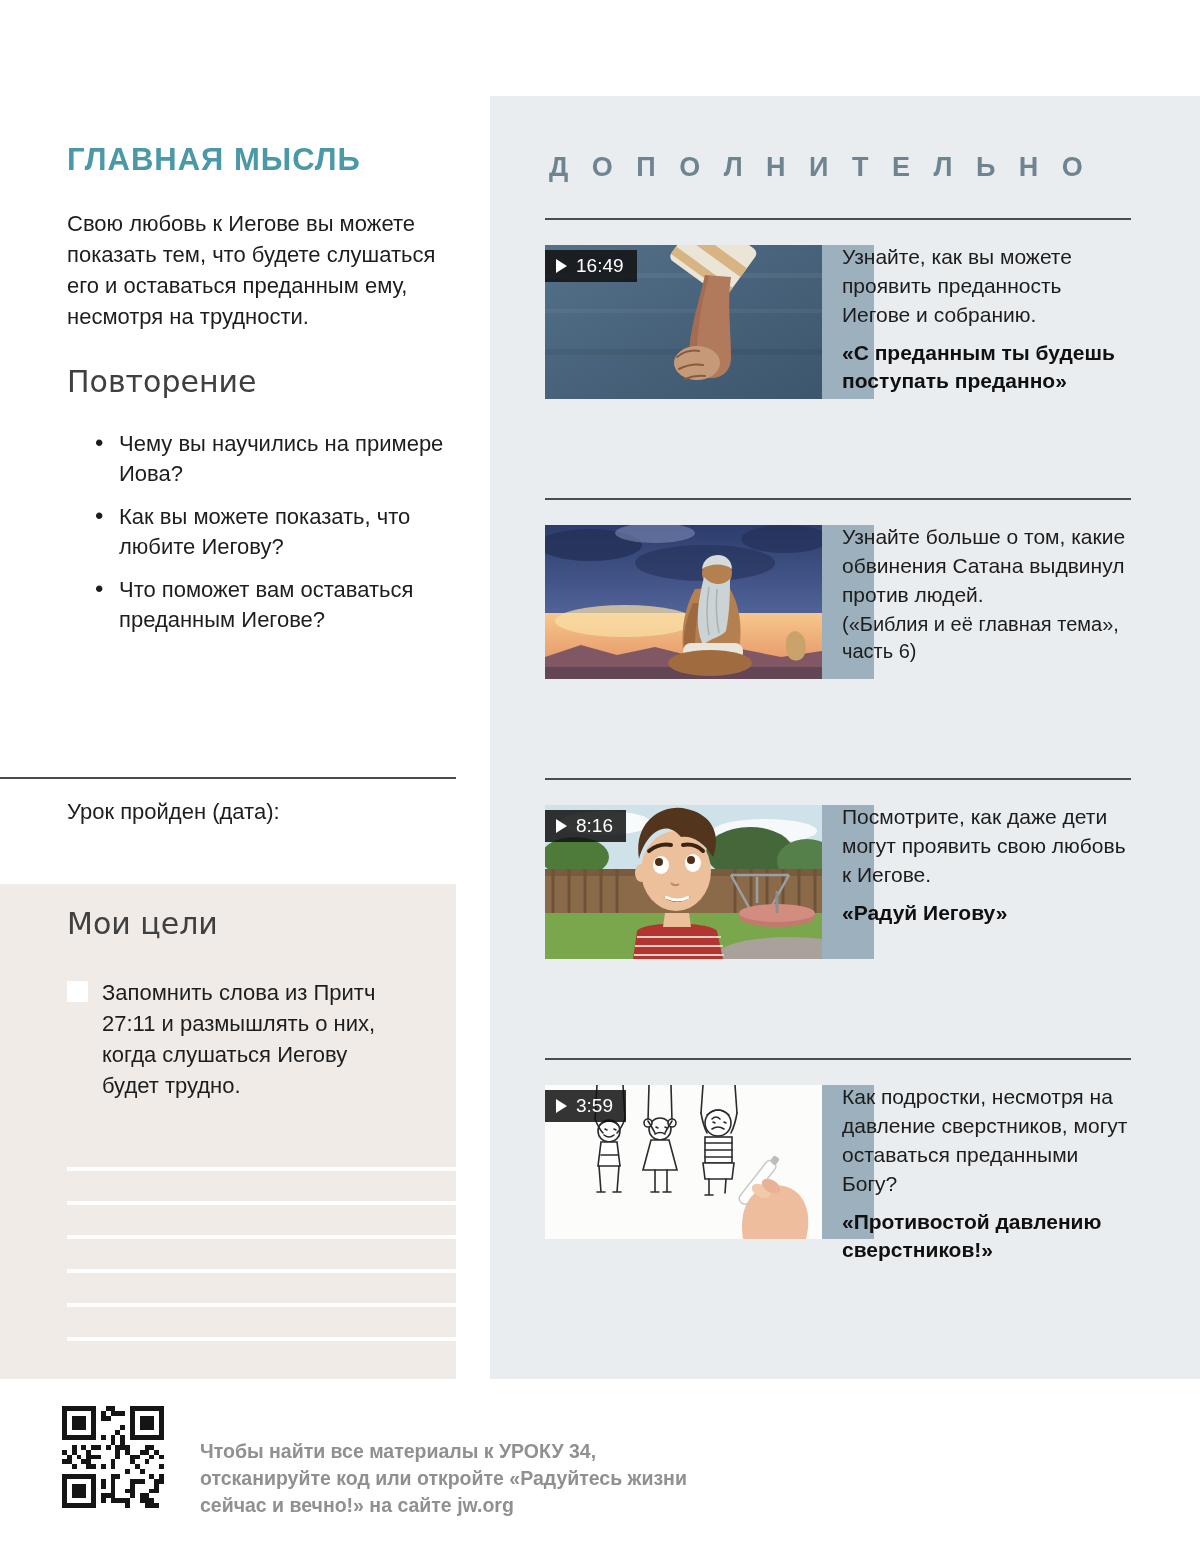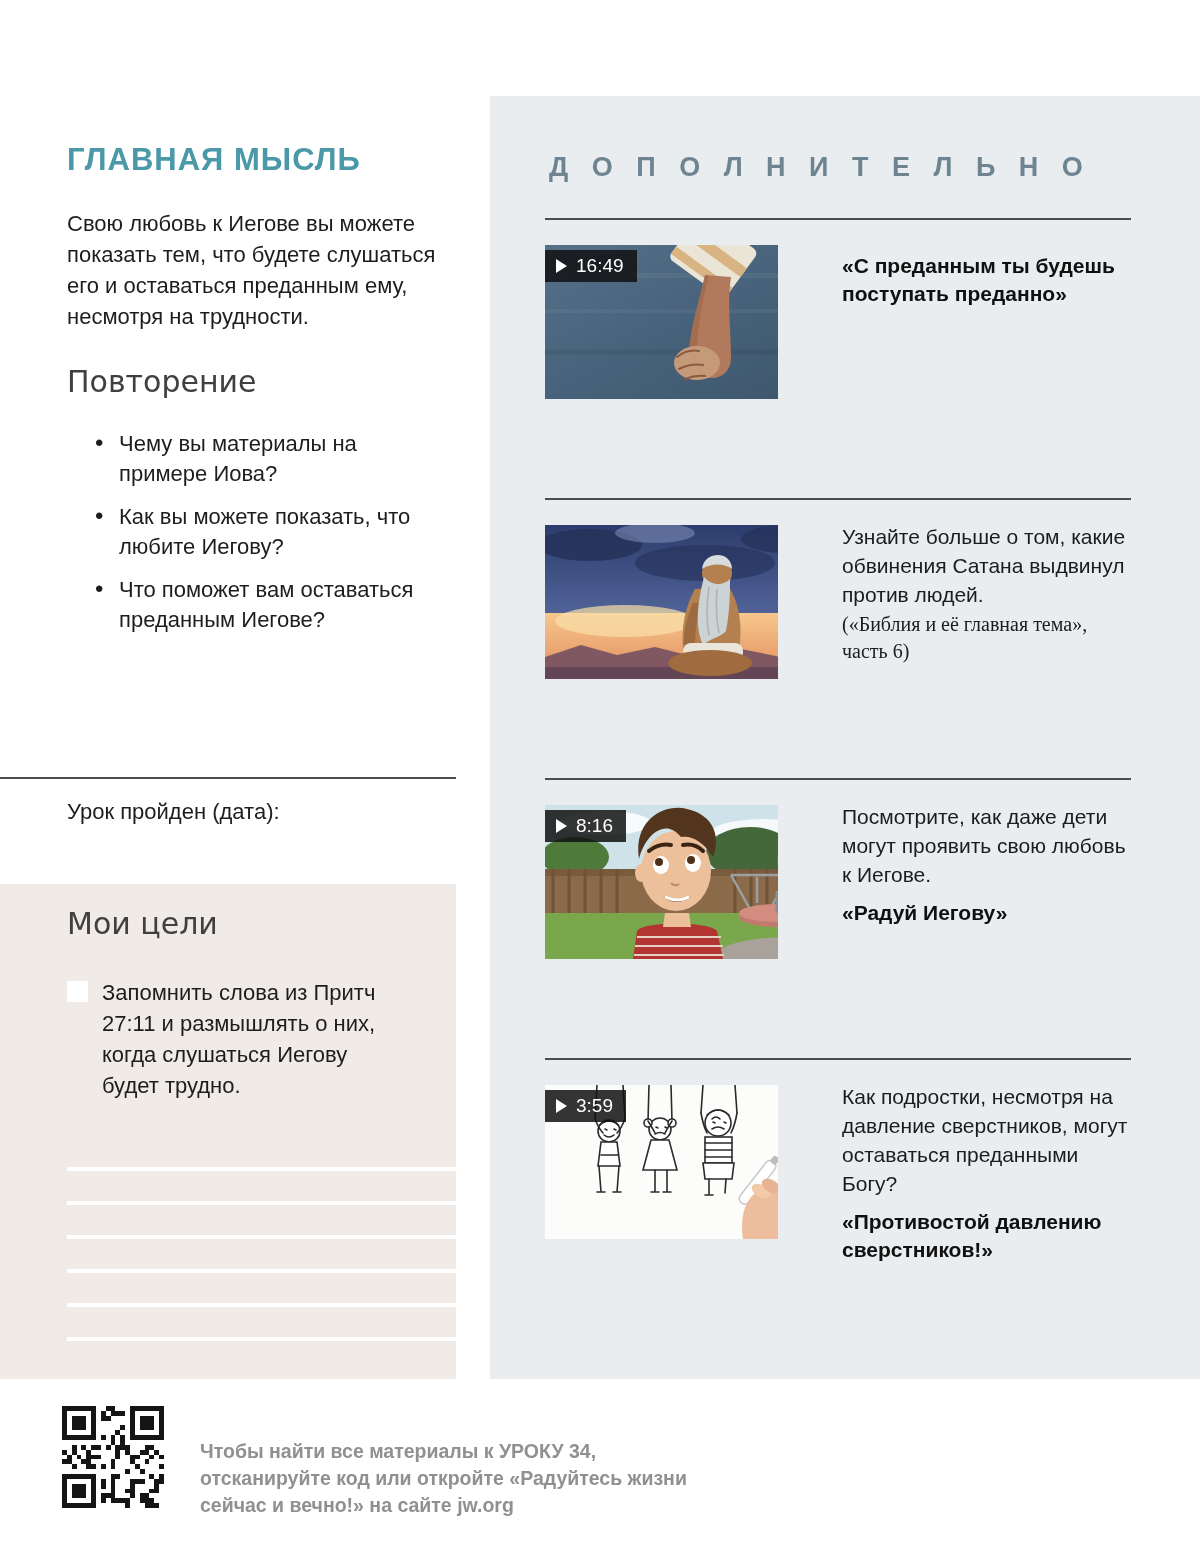--- a/index.html
+++ b/index.html
@@ -25,49 +25,49 @@
   .goal-item.g1{top:941px;}
   .goal-item.g2{top:1076px;}
   .goal-checkbox{flex:0 0 auto;width:21px;height:21px;background:#ffffff;margin-top:4px;}
   .goal-text{width:292px;font-size:22px;line-height:31px;}
   .blank-line{position:absolute;left:67px;width:389px;height:4px;background:#ffffff;}
   
   .extras-title{position:absolute;left:549px;top:116px;font-size:27px;font-weight:bold;
         letter-spacing:8px;color:#6e8491;}
   .extra-item{position:absolute;left:545px;width:586px;height:280px;}
   .item-divider{position:absolute;left:0;top:0;width:586px;height:2px;background:#4c4c4c;}
-  .thumb{position:absolute;left:0;top:27px;width:233px;height:154px;overflow:hidden;background:#9db0bd;cursor:pointer;text-align:center;}
+  .thumb{position:absolute;left:0;top:27px;width:329px;height:154px;overflow:hidden;background:#9db0bd;cursor:pointer;text-align:center;}
   .thumb svg{display:block;width:277px;height:154px;}
   .duration-badge{position:absolute;left:0;top:5px;display:flex;align-items:center;gap:9px;
         background:rgba(16,16,16,0.85);color:#fff;padding:5px 13px 5px 11px;font-size:19px;}
   .play-triangle{width:0;height:0;border-left:11px solid #fff;border-top:7px solid transparent;
         border-bottom:7px solid transparent;}
   .item-text{position:absolute;left:297px;top:24px;width:290px;}
   .item-desc{font-size:21px;line-height:29px;color:#1c1c1c;}
   .item-title{font-size:21px;line-height:28px;font-weight:bold;color:#101010;margin-top:10px;}
-  .item-subtitle{font-size:20px;line-height:27px;color:#1c1c1c;margin-top:2px;font-family:Liberation Serif, serif;}
+  .item-subtitle{font-size:20px;line-height:27px;color:#1c1c1c;margin-top:2px;}
   
   .qr{position:absolute;left:62px;top:1370px;width:102px;height:102px;}
   .qr svg{display:block;width:102px;height:102px;}
   .footer-caption{position:absolute;left:200px;top:1402px;width:508px;font-size:19.5px;
         line-height:27px;font-weight:bold;color:#8f9091;}
 </style>
 </head>
 <body>
 
 <div class="page">
 
   <div class="right-panel"></div>
 
   <div class="main-idea-title">ГЛАВНАЯ МЫСЛЬ</div>
   <div class="main-idea-body">Свою любовь к Иегове вы можете показать тем, что будете слушаться его и оставаться преданным ему, несмотря на трудности.</div>
 
   <div class="h2 review-title">Повторение</div>
   <div class="review-list">
-    <div class="review-item">Чему вы материалы на примере Иова?</div>
+    <div class="review-item">Чему вы научились на примере Иова?</div>
     <div class="review-item">Как вы можете показать, что любите Иегову?</div>
     <div class="review-item">Что поможет вам оставаться преданным Иегове?</div>
   </div>
 
   <div class="left-divider"></div>
   <div class="lesson-done">Урок пройден (дата):</div>
 
   <div class="goals-panel"></div>
   <div class="h2 goals-title">Мои цели</div>
 
@@ -109,20 +109,21 @@
         <path d="M160,30 C154,58 144,86 144,112 C144,120 147,127 152,130 C150,98 156,58 164,31 Z" fill="#9c6448" opacity="0.6"></path>
         <ellipse cx="152" cy="118" rx="23" ry="17" fill="#c59a78"></ellipse>
         <path d="M132,112 q10,-8 22,-6 M134,124 q12,-6 24,-4 M140,134 q10,-4 20,-3" stroke="#8a5a40" stroke-width="2" fill="none" stroke-linecap="round"></path>
       </svg>
       <div class="duration-badge">
         <span class="play-triangle"></span>
         <span>16:49</span>
       </div>
     </div>
     <div class="item-text">
+      <div class="item-desc">Узнайте, как вы можете проявить преданность Иегове и собранию.</div>
       <div class="item-title">«С преданным ты будешь поступать преданно»</div>
     </div>
   </div>
 
   <div class="extra-item" style="top:462px">
     <div class="item-divider"></div>
     <div class="thumb">
       <svg viewBox="0 0 277 154" preserveAspectRatio="none">
         <defs>
           <linearGradient id="sky2" x1="0" y1="0" x2="0" y2="1">

